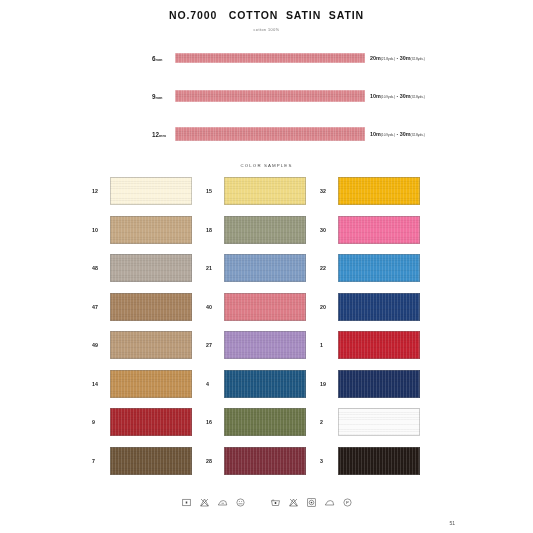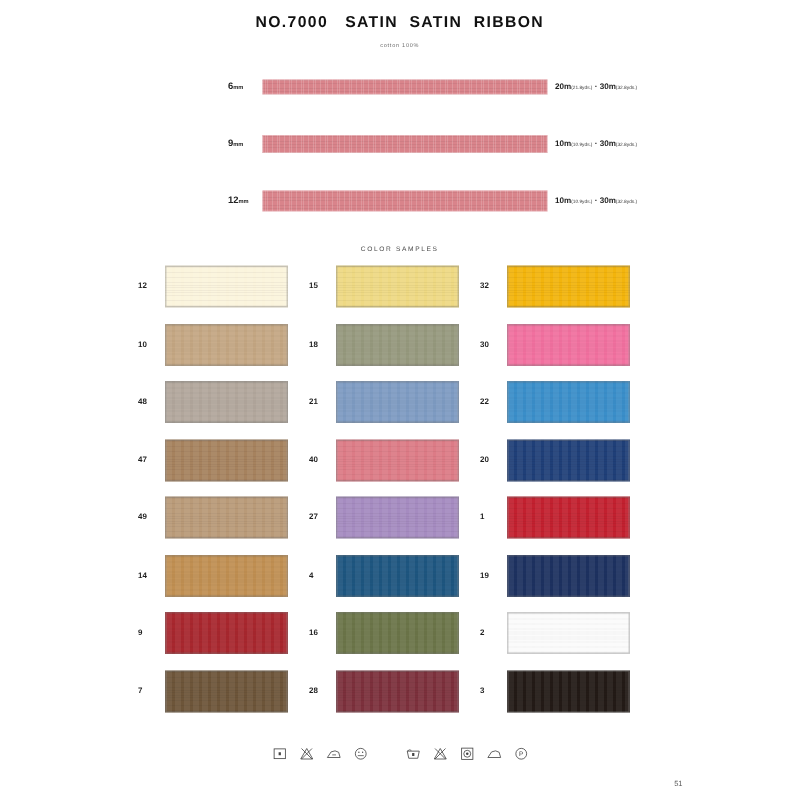--- a/index.html
+++ b/index.html
@@ -170,21 +170,21 @@
     font-size: 5px;
     color: #555;
   }
 </style>
 </head>
 <body>
 
 <div class="page">
 
   <div class="header">
-    <div class="title">NO.7000   SATIN  SATIN  RIBBON</div>
+    <div class="title">NO.7000   COTTON  SATIN  SATIN</div>
     <div class="subtitle">cotton 100%</div>
   </div>
 
   <div class="width-rows">
 
     <div class="width-row">
       <div class="width-label"><span>6</span><span class="unit">mm</span></div>
       <div class="ribbon-strip h6" style="background-color: rgb(217, 132, 139);"></div>
       <div class="qty-label"><span>20m</span><span class="yd">(21.8yds.)</span><span> · </span><span>30m</span><span class="yd">(32.8yds.)</span></div>
     </div>

